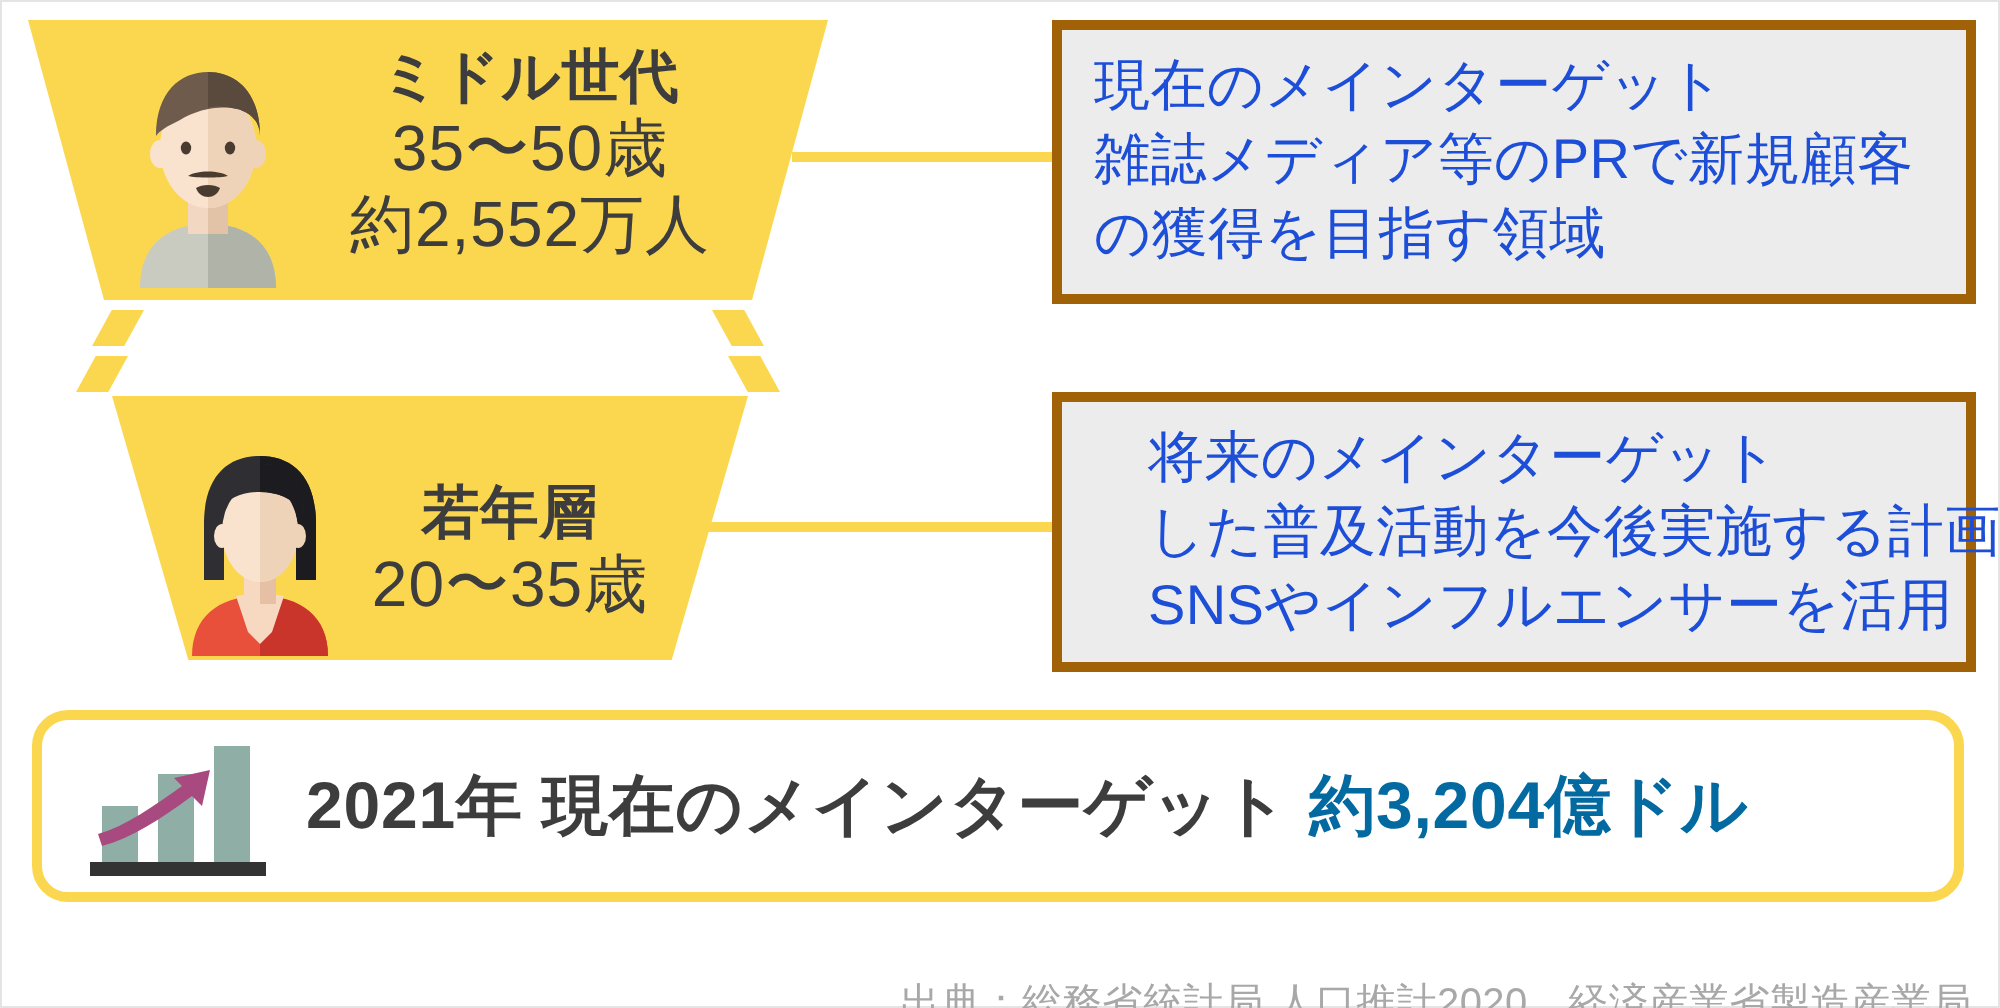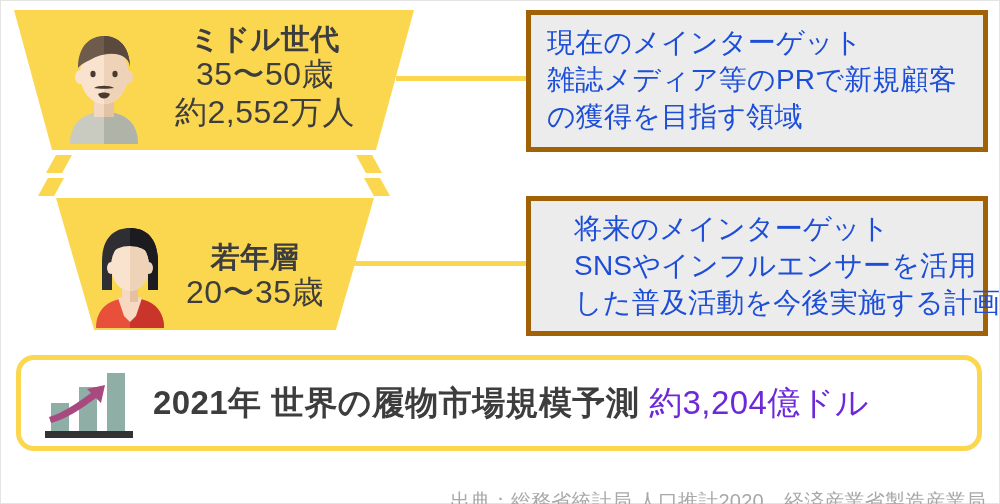--- a/index.html
+++ b/index.html
@@ -138,22 +138,22 @@
   #market-icon { width: 104px; height: 72px; flex: 0 0 auto; }
   #market-text {
     margin-left: 12px;
     font-size: 33px;
     font-weight: bold;
     color: #3d3d3d;
     letter-spacing: 0.4px;
     white-space: nowrap;
   }
   #market-value {
-    color: #6d28d9;
-    font-weight: normal;
+    color: #0369a1;
+    font-weight: bold;
     margin-left: 10px;
   }
 
   
   #source-line {
     position: absolute;
     right: 14px;
     top: 488px;
     font-size: 20px;
     color: #a8a8a8;
@@ -245,32 +245,32 @@
   <div class="connector" id="connector-bottom"></div>
 
   <div class="callout" id="callout-middle">
     <div class="callout-line">現在のメインターゲット</div>
     <div class="callout-line">雑誌メディア等のPRで新規顧客</div>
     <div class="callout-line">の獲得を目指す領域</div>
   </div>
 
   <div class="callout" id="callout-young">
     <div class="callout-line">将来のメインターゲット</div>
+    <div class="callout-line">した普及活動を今後実施する計画</div>
     <div class="callout-line">SNSやインフルエンサーを活用</div>
-    <div class="callout-line">した普及活動を今後実施する計画</div>
   </div>
 
   <div id="market-bar">
     <svg id="market-icon" viewBox="0 0 104 72">
       <rect x="14" y="36" width="18" height="28" fill="#8FAFA6"></rect>
       <rect x="42" y="20" width="18" height="44" fill="#8FAFA6"></rect>
       <rect x="70" y="6" width="18" height="58" fill="#8FAFA6"></rect>
       <path d="M12 50 C26 46 40 36 54 26 L50 22 L68 18 L64 36 L59 31 C44 42 29 52 14 56 Z" fill="#A8497F"></path>
       <rect x="8" y="64" width="88" height="7" fill="#333333"></rect>
     </svg>
     <div id="market-text">
-      <span>2021年 世界の履物市場規模予測</span><span id="market-value">約3,204億ドル</span>
+      <span>2021年 現在のメインターゲット</span><span id="market-value">約3,204億ドル</span>
     </div>
   </div>
 
   <div id="source-line">出典：総務省統計局 人口推計2020、経済産業省製造産業局</div>
 
 </div>
 
 </body></html>

